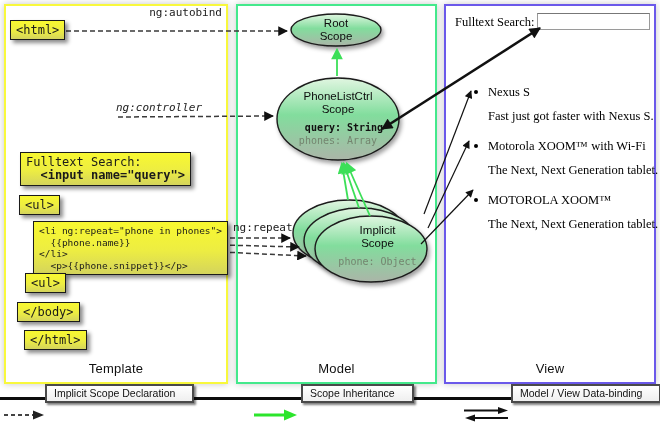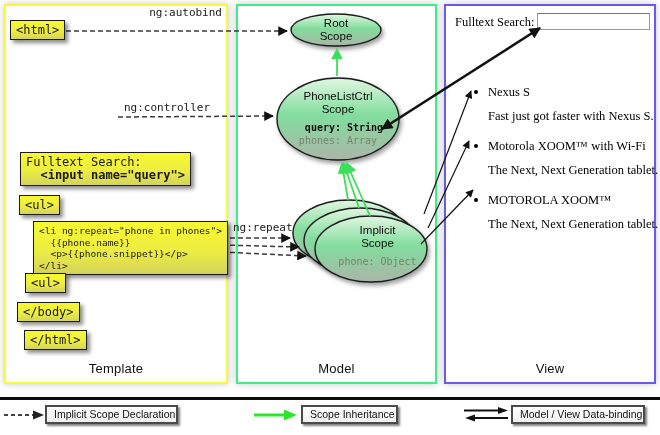--- a/index.html
+++ b/index.html
@@ -52,23 +52,23 @@
   .vitem { margin-bottom:14px;margin-top:8px; }
   .vtitle { line-height:16px; white-space:nowrap; }
   .bdot { display:inline-block; width:4px; height:4px; background:#000; border-radius:50%;
           margin-right:10px; vertical-align:2px; }
   .vdesc { margin-top:8px; margin-left:14px; line-height:16px; white-space:nowrap; }
 
   
   .separator { position:absolute; left:0; top:397px; width:660px; height:3px;
                background:#0d0d0d; z-index:2; }
   .legend-arrow { position:absolute; z-index:2; }
-  .legend-box { position:absolute; top:405px; z-index:2;
+  .legend-box { position:absolute; top:384px; z-index:2;
                 background:linear-gradient(180deg,#ffffff,#efefef);
-                border:2px solid #4a4a4a; padding:1px 1px 2px 7px;
+                border:2px solid #4a4a4a; padding:1px 17px 2px 7px;
                 font-size:10.5px; color:#111; white-space:nowrap;
                 box-shadow:1.5px 1.5px 2px rgba(0,0,0,0.5);text-align:right; }
 </style>
 </head>
 <body>
 
 <div class="stage">
 
   <div class="col col-template">
     <div class="col-label">Template</div>
@@ -156,35 +156,35 @@
   <div class="codebox" style="left:20px; top:152px; line-height:13px;">
     <div class="cl">Fulltext Search:</div>
     <div class="cl b">  &lt;input name="query"&gt;</div>
   </div>
   <div class="codebox" style="left:19px; top:195px;">
     <div class="cl">&lt;ul&gt;</div>
   </div>
   <div class="codebox li-box" style="left:33px; top:221px;">
     <div class="cl">&lt;li ng:repeat="phone in phones"&gt;</div>
     <div class="cl">  {{phone.name}}</div>
+    <div class="cl">&lt;/li&gt;</div>
     <div class="cl">  &lt;p&gt;{{phone.snippet}}&lt;/p&gt;</div>
-    <div class="cl">&lt;/li&gt;</div>
   </div>
   <div class="codebox" style="left:25px; top:273px;">
     <div class="cl">&lt;ul&gt;</div>
   </div>
   <div class="codebox" style="left:17px; top:302px;">
     <div class="cl">&lt;/body&gt;</div>
   </div>
   <div class="codebox" style="left:24px; top:330px;">
     <div class="cl">&lt;/html&gt;</div>
   </div>
 
   <div class="arrlabel" style="left:100px; top:6px;  width:122px; text-align:right;">ng:autobind</div>
-  <div class="arrlabel" style="left:92px; top:101px; width:118px; text-align:right;">ng:controller</div>
+  <div class="arrlabel" style="left:116px; top:101px; width:118px; font-style:italic;">ng:controller</div>
   <div class="arrlabel" style="left:233px; top:221px;">ng:repeat</div>
 
   <div class="elltext" style="left:292px; top:17px; width:88px;">
     <div>Root</div>
     <div>Scope</div>
   </div>
   <div class="elltext" style="left:277px; top:90px; width:122px;">
     <div>PhoneListCtrl</div>
     <div>Scope</div>
     <div class="props">

